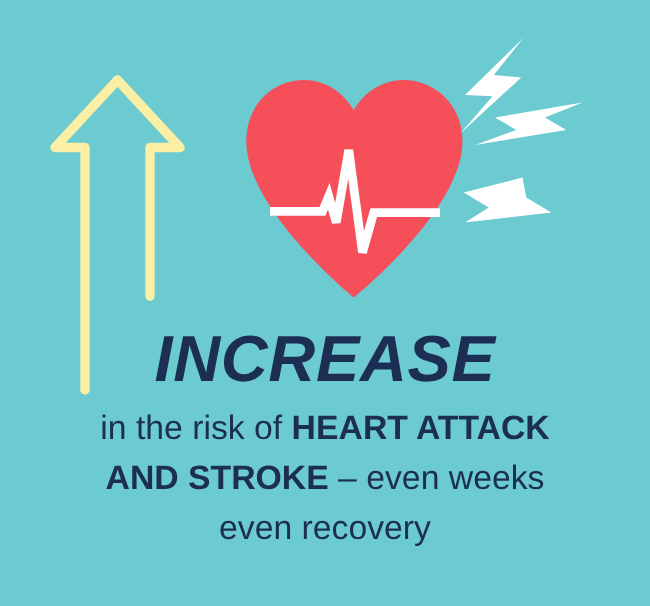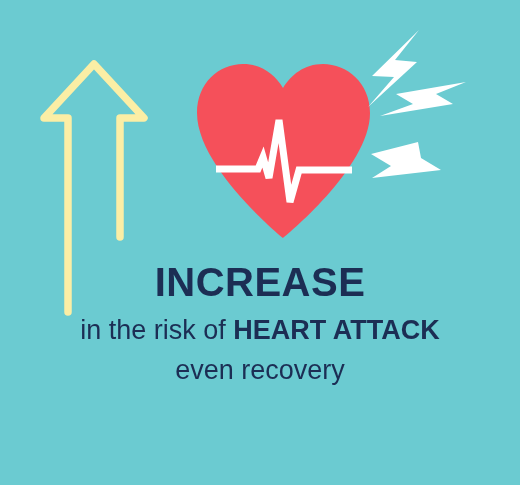--- a/index.html
+++ b/index.html
@@ -34,26 +34,27 @@
   #text-block {
     position: absolute;
     left: 0;
     top: 262px;
     width: 520px;
     text-align: center;
     color: #1C2E54;
   }
   #headline {
     display: block;
-    font-size: 40px;
+    font-size: 52px;
     font-weight: bold;
     letter-spacing: 0.5px;
     line-height: 1.0;
     margin: 0;
     padding: 0;
+    font-style: italic;
   }
   .body-line {
     display: block;
     font-size: 27px;
     font-weight: normal;
     line-height: 1.48;
     white-space: nowrap;
   }
   #body-lines {
     margin-top: 9px;
@@ -126,19 +127,22 @@
 
   <div id="text-block">
 
     <span id="headline">INCREASE</span>
 
     <div id="body-lines">
       <span class="body-line">
         <span>in the risk of </span><span class="b">HEART ATTACK</span>
       </span>
       <span class="body-line">
+        <span class="b">AND STROKE</span><span> – even weeks</span>
+      </span>
+      <span class="body-line">
         <span>even recovery</span>
       </span>
     </div>
 
   </div>
 
 </div>
 
 </body></html>

